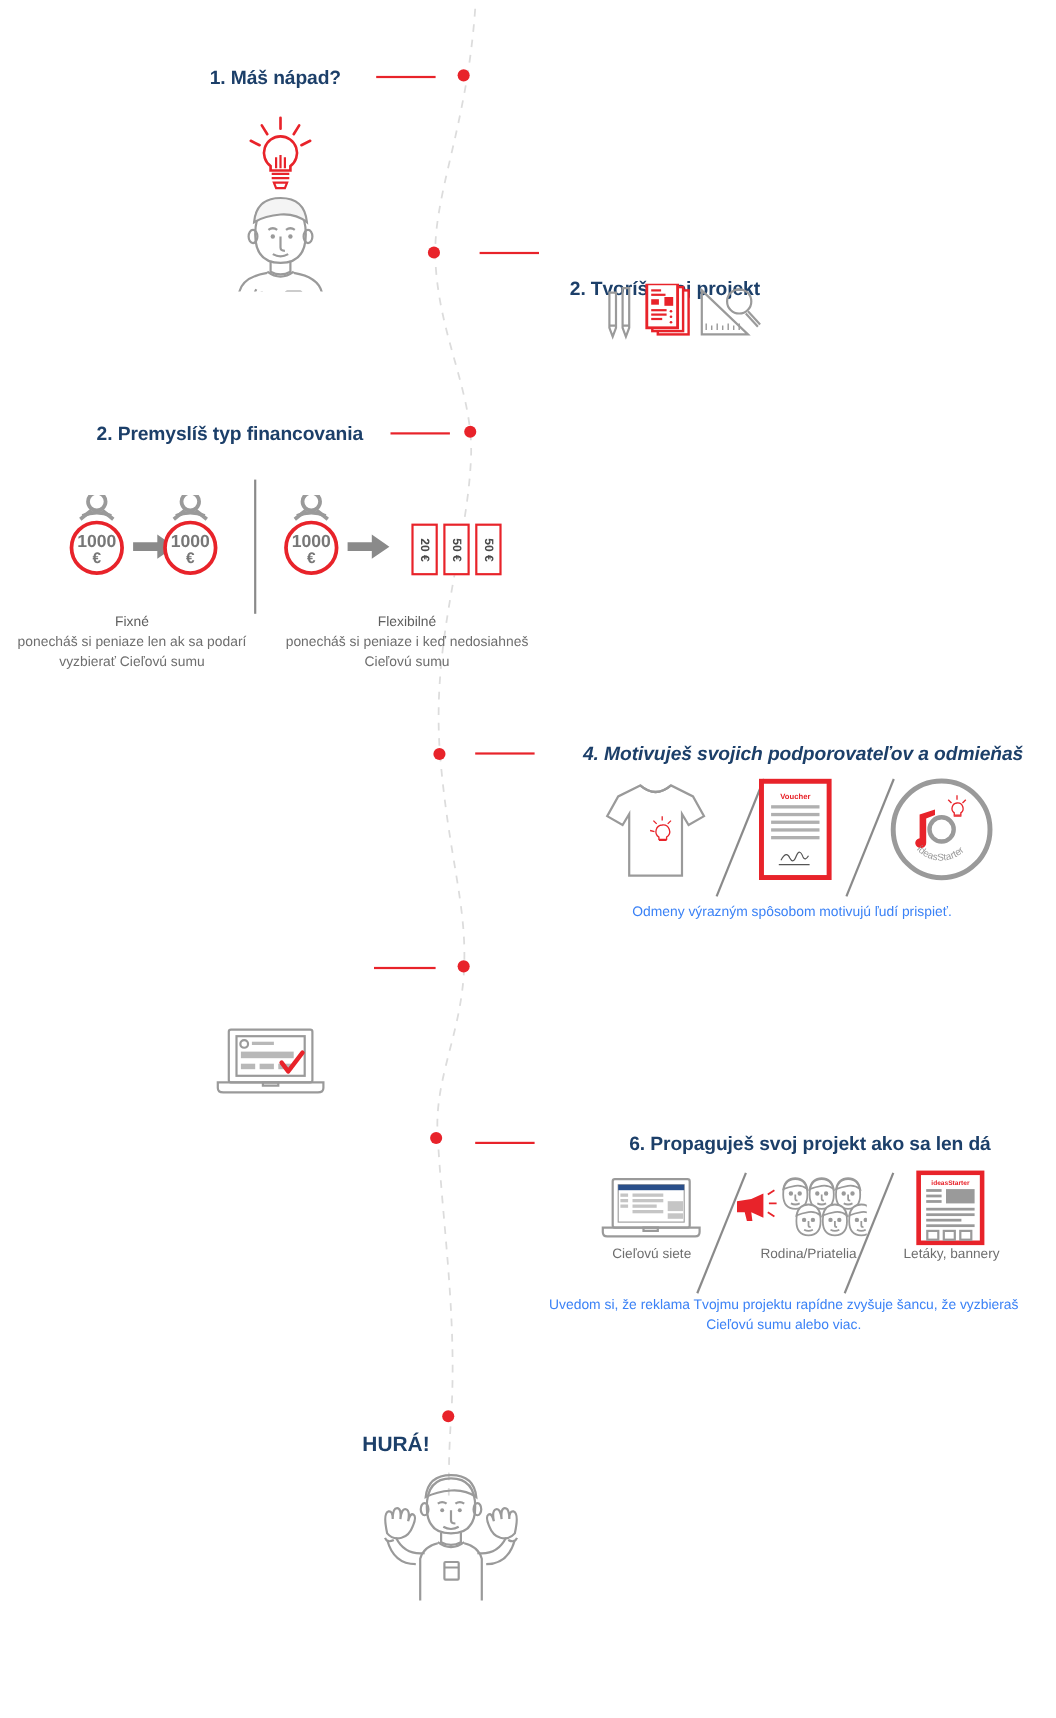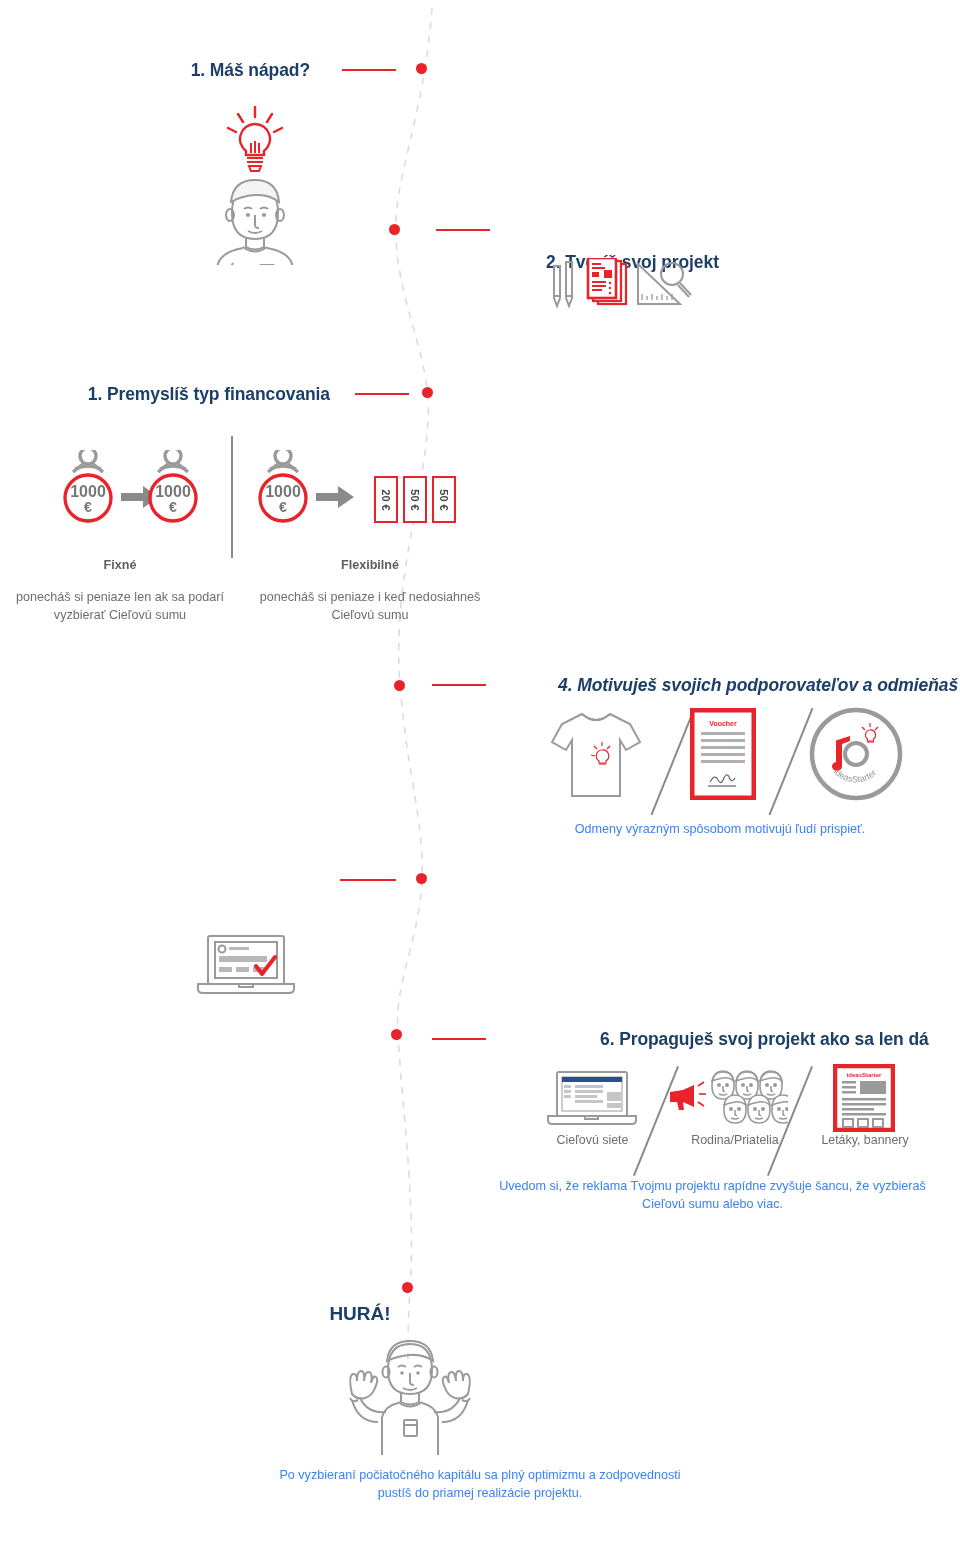--- a/index.html
+++ b/index.html
@@ -13,21 +13,20 @@
   .timeline-svg { position:absolute; left:0; top:0; width:960px; height:1562px; pointer-events:none; }
 
   .heading {
     position:absolute;
     color:#1c3f69;
     font-weight:bold;
     font-size:17.5px;
     letter-spacing:-0.1px;
     line-height:24px;
     white-space:pre-line;
-    padding-left:28px;
   }
   .heading.right { text-align:right; }
   .heading.left { text-align:left; }
 
   .connector {
     position:absolute; height:2px; background:#e8232a;
   }
   .dot {
     position:absolute; width:11px; height:11px; border-radius:50%;
     background:#e8232a;
@@ -41,24 +40,24 @@
     text-align:center;
   }
   .sub-label {
     position:absolute;
     font-size:12.6px;
     color:#6e6e6e;
     text-align:center;
     line-height:18px;
   }
   .sub-title {
-    font-weight:bold;
+    font-weight:normal;
     color:#5e5e5e;
     display:block;
-    margin-bottom:14px;
+    margin-bottom:0;
   }
   .icon-abs { position:absolute; }
   .divider-v {
     position:absolute; width:2px; background:#8a8a8a;
   }
   .tag {
     position:absolute;
     border:2.5px solid #e8232a;
     background:#ffffff;
     display:flex; align-items:center; justify-content:center;
@@ -184,21 +183,21 @@
         <line x1="114" y1="42" x2="114" y2="36"></line>
         <line x1="119" y1="42" x2="119" y2="38"></line>
         <line x1="124" y1="42" x2="124" y2="36"></line>
       </g>
       <circle cx="124" cy="16" r="11"></circle>
       <line x1="132" y1="25" x2="143" y2="37"></line>
       <line x1="130" y1="27" x2="141" y2="39"></line>
     </g>
   </svg>
 
-  <div class="heading right" style="left:0px; top:382px; width:330px;">1. Premyslíš typ financovania</div>
+  <div class="heading right" style="left:0px; top:382px; width:330px;">2. Premyslíš typ financovania</div>
   <div class="connector" style="left:355px; top:393px; width:54px;"></div>
   <div class="dot" style="left:422px; top:387px;"></div>
 
   <div class="divider-v" style="left:231px; top:436px; height:122px;"></div>
 
   <svg class="icon-abs" style="left:35px; top:450px;" width="190" height="75" viewBox="0 0 190 75">
     <g>
       <path d="M61 6 a8 8 0 1 0 -16 0 a8 8 0 0 0 16 0 z" fill="none" stroke="#9a9a9a" stroke-width="3.4"></path>
       <path d="M40 19 q13 -6 26 0" fill="none" stroke="#9a9a9a" stroke-width="3.4"></path>
       <path d="M48 14 l-10 8 M58 14 l10 8" stroke="#9a9a9a" stroke-width="3.4" fill="none"></path>
@@ -483,16 +482,14 @@
       <path d="M100 74 q18 2 26 -14"></path>
       <path d="M108 84 q20 0 26 -22"></path>
 
       <path d="M24 62 q-6 3 -8 -2 M128 62 q6 3 8 -2"></path>
 
       <path d="M18 56 q-4 -18 1 -20 q4 -1 4 7 q0 -10 4 -10 q4 0 3 10 q1 -10 5 -9 q4 1 2 11 q2 -8 5 -6 q3 2 -1 11 q-3 8 -10 10 q-8 2 -13 -4 z"></path>
       <path d="M134 56 q4 -18 -1 -20 q-4 -1 -4 7 q0 -10 -4 -10 q-4 0 -3 10 q-1 -10 -5 -9 q-4 1 -2 11 q-2 -8 -5 -6 q-3 2 1 11 q3 8 10 10 q8 2 13 -4 z"></path>
     </g>
   </svg>
 
-  <div class="caption" style="left:175px; top:1466px; width:610px; white-space:pre-line;">Po vyzbieraní počiatočného kapitálu sa plný optimizmu a zodpovednosti
-pustíš do priamej realizácie projektu.</div>
 
 </div>
 
 </body></html>

